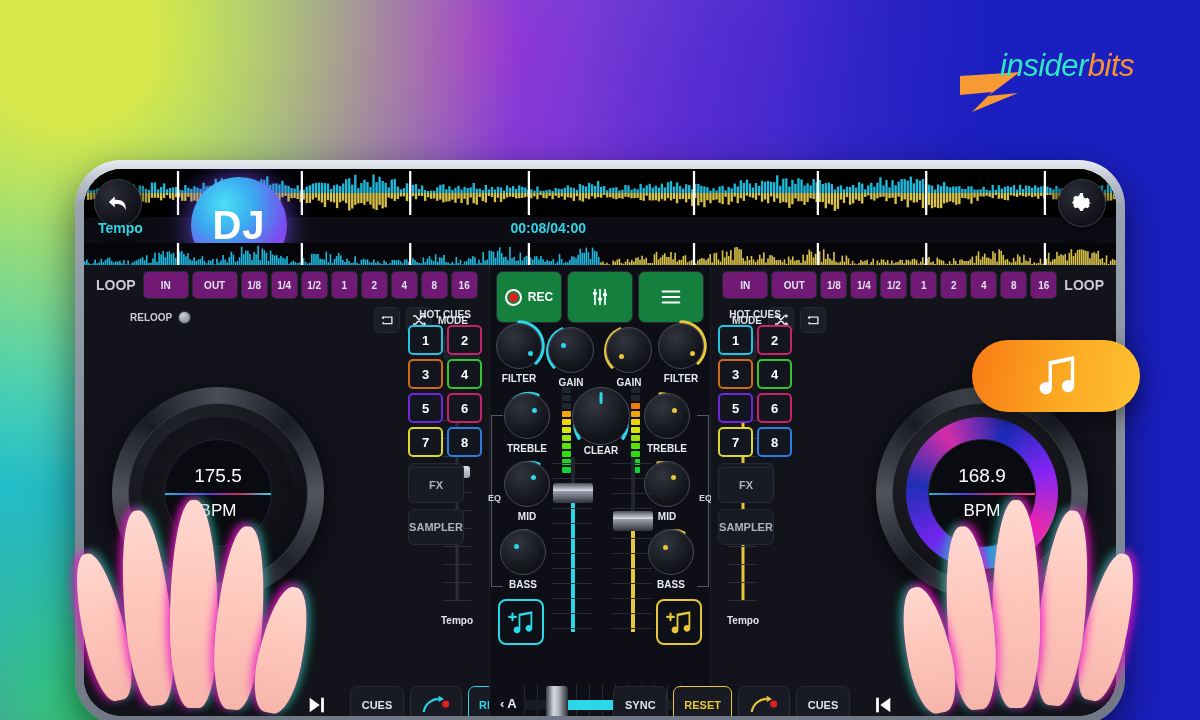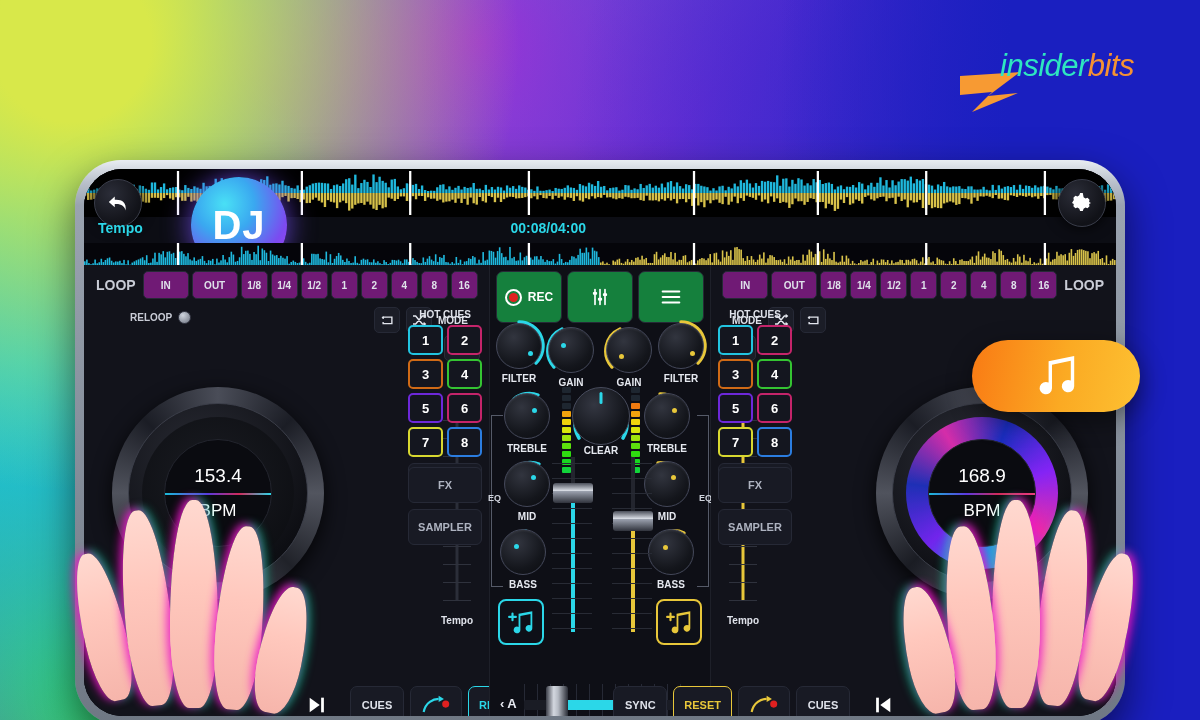--- a/index.html
+++ b/index.html
@@ -139,21 +139,21 @@
   #hotcues-left  { left:406px; transform:translateX(-82px); }
   #hotcues-right { right:406px; transform:translateX(82px); }
   .hc-title { text-align:center; font-size:10px; font-weight:bold; color:#dfe2ea; margin-bottom:5px; }
   .hc-grid { display:grid; grid-template-columns:1fr 1fr; gap:4px; }
   .hc {
     height:30px; border-radius:5px; background:#14161f; border:2px solid #555;
     color:#fff; font-size:13px; font-weight:bold;
     display:flex; align-items:center; justify-content:center;
   }
   .btn-dark {
-    width:74px; height:30px; margin-top:6px; border-radius:6px; background:#181a24;
+    width:56px; height:30px; margin-top:6px; border-radius:6px; background:#181a24;
     border:1px solid #262936; color:#aeb3c0; font-size:11px; font-weight:bold;
     display:flex; align-items:center; justify-content:center;
   }
   .btn-dark.tall { height:36px; }
 
   
   .jog { position:absolute; width:212px; height:212px; border-radius:50%; top:122px; }
   #jog-left  { left:28px; }
   #jog-right { right:28px; }
   .jog-outer {
@@ -1587,21 +1587,21 @@
       </div>
       <span class="mode-lbl">MODE</span>
     </div>
     <div class="pitch-btn" id="pitch-left">Pitch</div>
 
     <div class="jog" id="jog-left">
       <div class="jog-outer"></div>
       <div class="jog-ring"></div>
       <div class="jog-art" style="background:radial-gradient(circle at 45% 40%,#1a1c22,#0a0b0f);"></div>
       <div class="jog-center">
-        <div class="bpm-val">153.4</div>
+        <div class="bpm-val">175.5</div>
         <div class="bpm-line" style="background:linear-gradient(90deg,#1bb9d8,#5a3ae0 40%,#d02a5a 70%,#2bd7e8);"></div>
         <div class="bpm-lbl">BPM</div>
       </div>
     </div>
 
     <div class="tempo" id="tempo-left">
       <div class="tempo-track"></div>
       <div class="tempo-ticks" id="tt-a">
               <i style="top: 0px;"></i>
               <i style="top: 18px;"></i>

